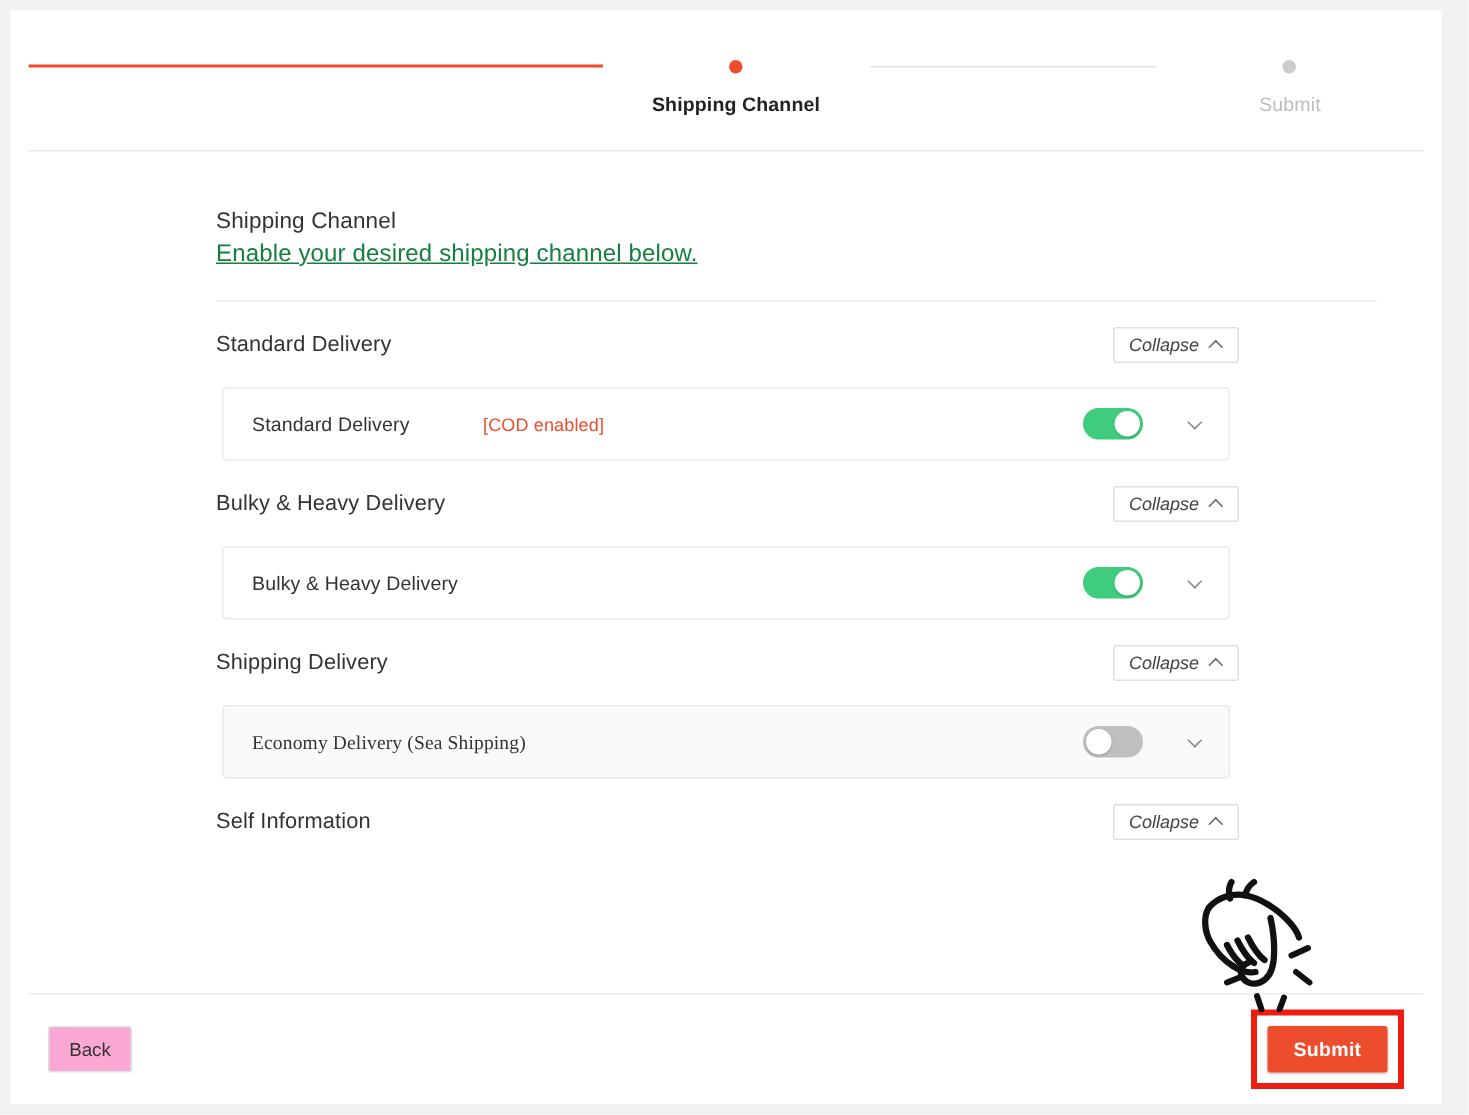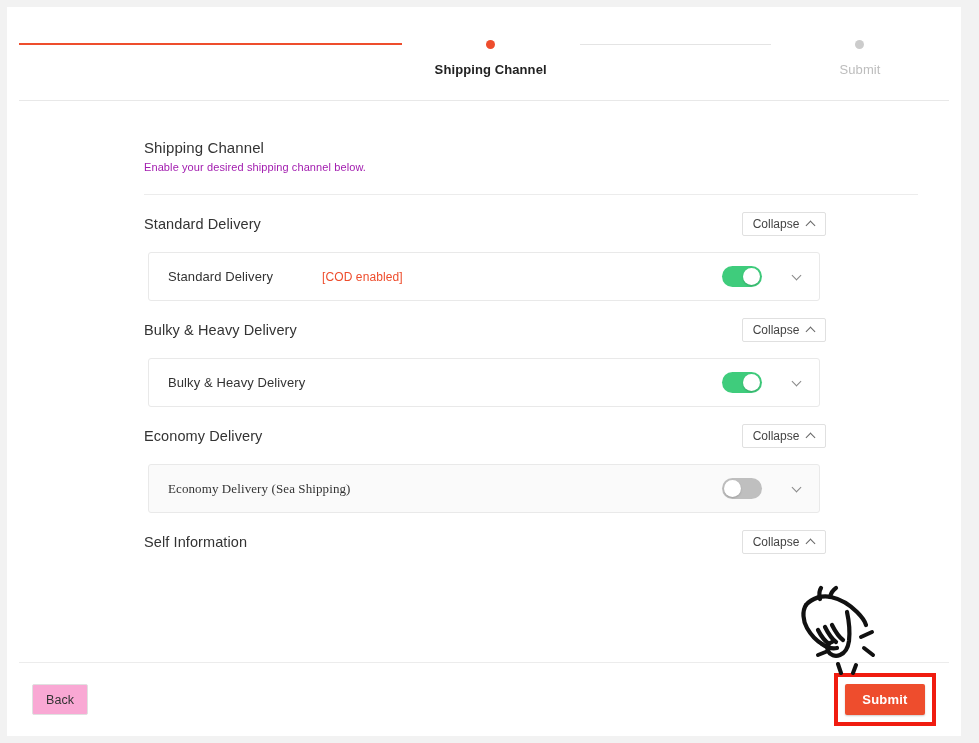--- a/index.html
+++ b/index.html
@@ -101,24 +101,25 @@
     padding: 0 0 0 137px;
     position: relative;
   }
   .section-title {
     font-size: 15px;
     color: #333333;
     padding-top: 38px;
     letter-spacing: 0.1px;
   }
   .section-sub {
-    font-size: 11px;
-    color: #a21caf;
+    font-size: 16px;
+    color: #15803d;
     margin-top: 5px;
     letter-spacing: 0.1px;
+    text-decoration: underline;
   }
   .head-divider {
     height: 1px;
     background: #ececec;
     width: 774px;
     margin-top: 21px;
   }
 
   
   .group {
@@ -144,20 +145,21 @@
     display: flex;
     align-items: center;
     justify-content: center;
     gap: 8px;
     font-size: 12px;
     color: #444444;
     cursor: pointer;
     padding: 0 9px;
     box-sizing: border-box;
     margin-right: 92px;
+    font-style: italic;
   }
   .chev-up {
     width: 8px;
     height: 8px;
     position: relative;
     display: inline-block;
   }
   .chev-up::before {
     content: "";
     position: absolute;
@@ -375,21 +377,21 @@
             <span class="channel-label">Bulky &amp; Heavy Delivery</span>
             <div class="row-spacer"></div>
             <div class="toggle">
               <span class="knob"></span>
             </div>
             <span class="chev-down row-chevron"></span>
           </div>
         </div>
         <div class="group">
           <div class="group-head">
-            <div class="group-name">Economy Delivery</div>
+            <div class="group-name">Shipping Delivery</div>
             <button class="collapse-btn">
               <span>Collapse</span>
               <span class="chev-up"></span>
             </button>
           </div>
           <div class="channel-row is-off">
             <span class="channel-label">Economy Delivery (Sea Shipping)</span>
             <div class="row-spacer"></div>
             <div class="toggle is-off">
               <span class="knob"></span>

